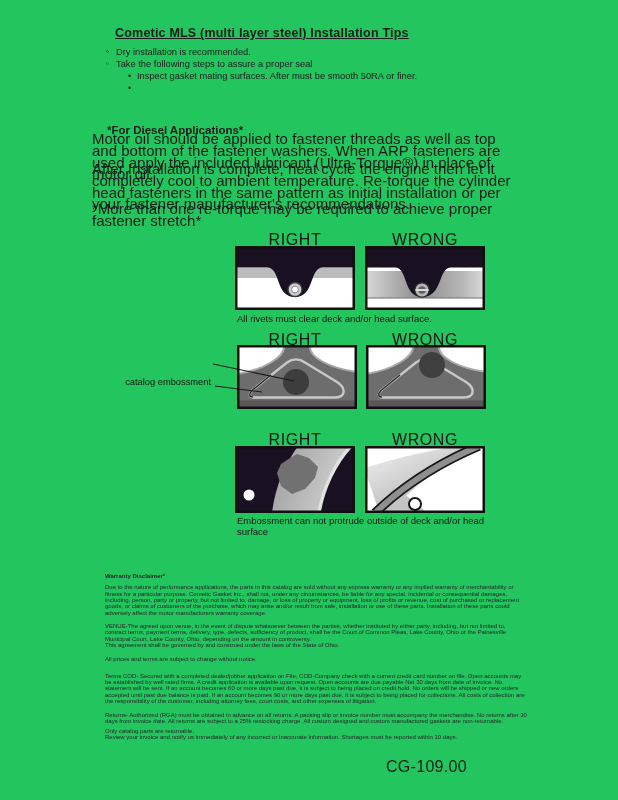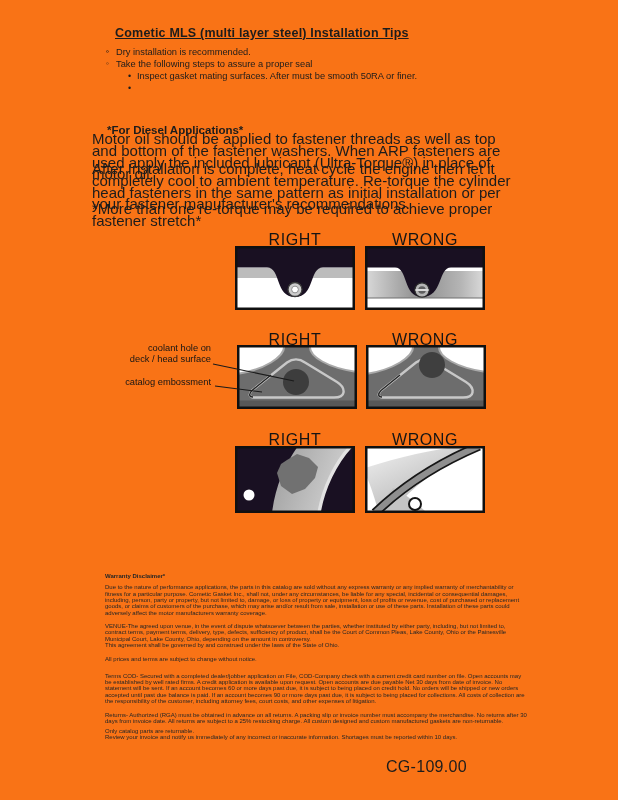--- a/index.html
+++ b/index.html
@@ -1,17 +1,17 @@
 <!DOCTYPE html>
 <html><head>
 <meta charset="utf-8">
 <style>
   html,body{margin:0;padding:0;background:#ffffff;}
   .page{
-    position:relative;width:618px;height:800px;background:#f97316;
+    position:relative;width:618px;height:800px;background:#22c55e;
     font-family:"Liberation Sans","DejaVu Sans",sans-serif;color:#1c1c1c;overflow:hidden;
   }
   
   .doc-title{
     position:absolute;left:115px;top:26px;font-size:12.5px;font-weight:bold;
     text-decoration:underline;letter-spacing:.2px;white-space:nowrap;
   }
   .tips{position:absolute;left:106px;top:46px;font-size:9.3px;line-height:12px;width:470px;}
   .bullet{position:relative;padding-left:10px;}
   .bullet .marker{position:absolute;left:0;top:0;font-size:8px;}
@@ -109,28 +109,25 @@
       <rect x="0" y="25" width="120" height="27" fill="url(#gradW1)"></rect>
       <line x1="0" y1="52" x2="120" y2="52" stroke="#6f6f6f" stroke-width="1"></line>
       <path d="M0,0 H120 V21.5 H86 C73,21.5 78,51 57,51 C38,51 43,21.5 30,21.5 H0 Z" fill="#191022"></path>
       <circle cx="57" cy="44" r="7.2" fill="#b5b5b5" stroke="#2b2b2b" stroke-width="1.3"></circle>
       <circle cx="57" cy="44" r="3.8" fill="#5f5f5f"></circle>
       <rect x="50.5" y="43" width="13" height="2" fill="#dadada"></rect>
       <rect x="1.25" y="1.25" width="117.5" height="61.5" fill="none" stroke="#101010" stroke-width="2.5"></rect>
     </svg>
   </div>
 
+  <div class="caption" style="top:313px;">All rivets must clear deck and/or head surface.</div>
 
   <div class="fig-title" style="left:235px;top:331px;">RIGHT</div>
   <div class="fig-title" style="left:365px;top:331px;">WRONG</div>
 
-  <div class="callout hole">
-    <div>coolant hole on</div>
-    <div>deck / head surface</div>
-  </div>
   <div class="callout emboss">catalog embossment</div>
 
   <div class="panel" style="left:237px;top:345px;height:64px;">
     <svg viewBox="0 0 120 64">
       <rect x="0" y="0" width="120" height="64" fill="#ffffff"></rect>
       <path d="M47,0 C49,12 26,25 0,29 L0,64 H120 L120,27 C92,23 71,12 73,0 Z" fill="#6d6d6d"></path>
       <path d="M47,0 C49,12 26,25 0,29" stroke="#a9a9a9" stroke-width="2" fill="none"></path>
       <path d="M73,0 C71,12 92,23 120,27" stroke="#a9a9a9" stroke-width="2" fill="none"></path>
       <rect x="0" y="55.5" width="120" height="8.5" fill="#585858"></rect>
       <path d="M17,52.5 C12,52.5 11.5,49 15,45.5 L50,17.5 C55.5,13.5 62.5,13.5 68,17.5 L100,37 C105.5,40.5 107,44.5 106.5,47.5 C106,51 103,52.5 97,52.5 Z" fill="none" stroke="#c8c8c8" stroke-width="2.4"></path>
@@ -186,20 +183,21 @@
       <rect x="0" y="0" width="120" height="67" fill="#ffffff"></rect>
       <path d="M0,22 C35,11 68,3 99,0 L111,0 C72,23 44,43 26,67 L14,67 C9,50 4,34 0,28 Z" fill="url(#gradW3)"></path>
       <path d="M6,67 H62 C50,55 38,47 28,42 C22,50 12,60 6,67 Z" fill="#c4c4c4"></path>
       <path d="M10,67 C38,40 74,17 114,0" fill="none" stroke="#161616" stroke-width="9.5"></path>
       <path d="M10,67 C38,40 74,17 114,0" fill="none" stroke="#8f8f8f" stroke-width="6"></path>
       <circle cx="50" cy="58" r="6" fill="#ffffff" stroke="#141414" stroke-width="2"></circle>
       <rect x="1.25" y="1.25" width="117.5" height="64.5" fill="none" stroke="#101010" stroke-width="2.5"></rect>
     </svg>
   </div>
 
+  <div class="caption c3" style="top:515px;">Embossment can not protrude outside of deck and/or head surface</div>
 
   <svg class="leader-overlay">
     <line x1="213" y1="364" x2="294" y2="381" stroke="#1a1a1a" stroke-width="1.1"></line>
     <line x1="215" y1="386" x2="262" y2="392" stroke="#1a1a1a" stroke-width="1.1"></line>
   </svg>
 
   <div class="disclaimer">
     <div class="dhead">Warranty Disclaimer*</div>
     <p class="d1">Due to the nature of performance applications, the parts in this catalog are sold without any express warranty or any implied warranty of merchantability or fitness for a particular purpose.  Cometic Gasket Inc., shall not, under any circumstances, be liable for any special, incidental or consequential damages, including, person, party or property, but not limited to, damage, or loss of property or equipment, loss of profits or revenue, cost of purchased or replacement goods, or claims of customers of the purchase, which may arise and/or result from sale, installation or use of these parts.  Installation of these parts could adversely affect the motor manufacturers warranty coverage.</p>
     <p class="d2">VENUE-The agreed upon venue, in the event of dispute whatsoever between the parties, whether instituted by either party, including, but not limited to, contract terms, payment terms, delivery, type, defects, sufficiency of product, shall be the Court of Common Pleas, Lake County, Ohio or the Painesville Municipal Court, Lake County, Ohio, depending on the amount in controversy.

